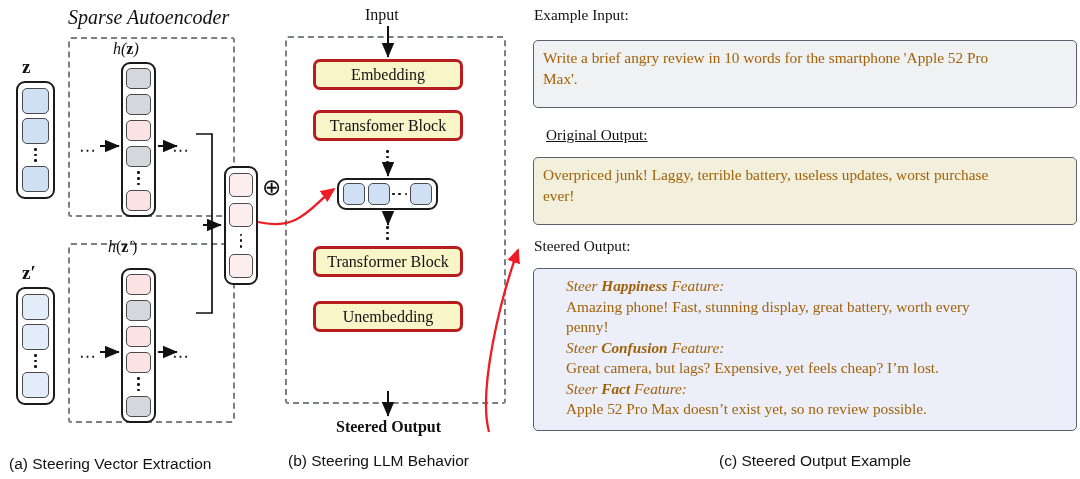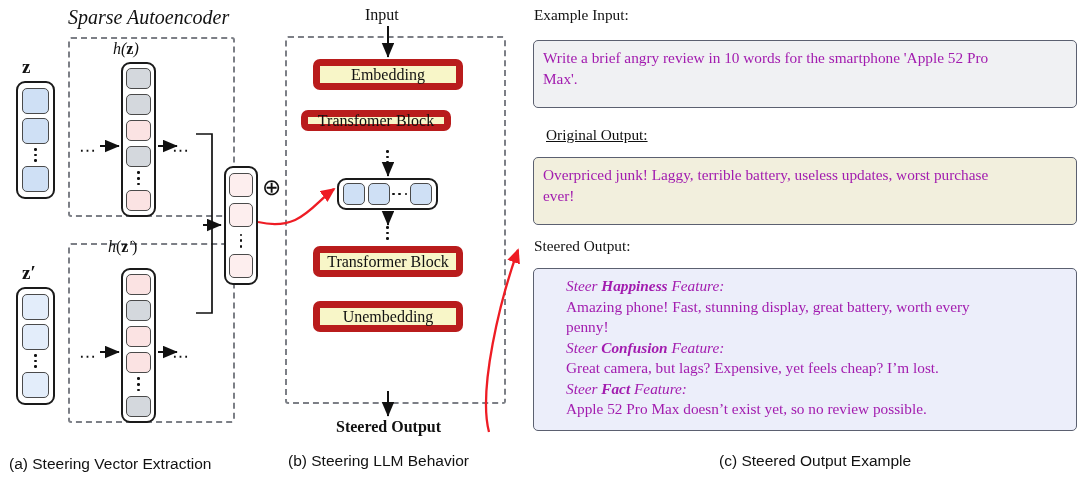--- a/index.html
+++ b/index.html
@@ -25,27 +25,27 @@
   .c-blue-l{background:#e3edfa;}
   .c-gray{background:#d4d8dd;}
   .c-pink{background:#fbe3e3;}
   .c-pink-l{background:#fdeeee;}
   .dots3v{display:flex;flex-direction:column;align-items:center;justify-content:center;gap:3px;}
   .dots3v i{display:block;width:2.6px;height:2.6px;border-radius:50%;background:#111;}
   .dots3h{display:flex;flex-direction:row;align-items:center;justify-content:center;gap:3.4px;}
   .dots3h i{display:block;width:2.8px;height:2.8px;border-radius:50%;background:#111;}
 
   
-  .ybox{box-sizing:border-box;background:#f8f6c8;border:7px solid #b91c1c;border-radius:7px;
+  .ybox{box-sizing:border-box;background:#f8f6c8;border:3px solid #b91c1c;border-radius:7px;
         display:flex;align-items:center;justify-content:center;
         font-family:"Liberation Serif",serif;font-size:16px;color:#111;}
 
   
   .tbox{box-sizing:border-box;border:1.4px solid #5b6070;border-radius:5px;
-        font-family:"Liberation Serif",serif;font-size:15.3px;line-height:20.5px;color:#a21caf;
+        font-family:"Liberation Serif",serif;font-size:15.3px;line-height:20.5px;color:#a16207;
         padding:7px 8px 6px 9px;}
   .tbox.grey{background:#f0f1f3;}
   .tbox.cream{background:#f2efdd;}
   .tbox.lav{background:#eceefa;padding-left:32px;}
   .tbox i{font-style:italic;}
   .tbox b{font-weight:bold;}
   .hdr{font-family:"Liberation Serif",serif;font-size:15.3px;color:#111;}
 
   svg.ov{position:absolute;left:0;top:0;width:1080px;height:479px;overflow:visible;pointer-events:none;}
   .bold-ser{font-weight:bold;}
@@ -139,21 +139,21 @@
   <div class="abs lbl" style="left:79px;top:346px;font-size:17px;letter-spacing:1px;">⋯</div>
   <div class="abs lbl" style="left:172px;top:346px;font-size:17px;letter-spacing:1px;">⋯</div>
 
   <div class="abs caption" style="left:9px;top:455px;">(a) Steering Vector Extraction</div>
 
   <div class="abs lbl" style="left:365px;top:6px;font-size:16px;">Input</div>
 
   <div class="abs dashbox" style="left:285px;top:36px;width:221px;height:368px;"></div>
 
   <div class="abs ybox" style="left:313px;top:59px;width:150px;height:31px;">Embedding</div>
-  <div class="abs ybox" style="left:301px;top:110px;width:150px;height:21px;">Transfomer Block</div>
+  <div class="abs ybox" style="left:313px;top:110px;width:150px;height:31px;">Transfomer Block</div>
 
   <div class="abs dots3v" style="left:386px;top:150px;">
       <i></i>
       <i></i>
       <i></i>
     </div>
 
   <div class="abs vec horiz" style="left:337px;top:178px;width:101px;height:32px;padding:0 4px;">
     <div class="cell c-blue" style="width:22px;height:22px;"></div>
     <div class="cell c-blue" style="width:22px;height:22px;"></div>

